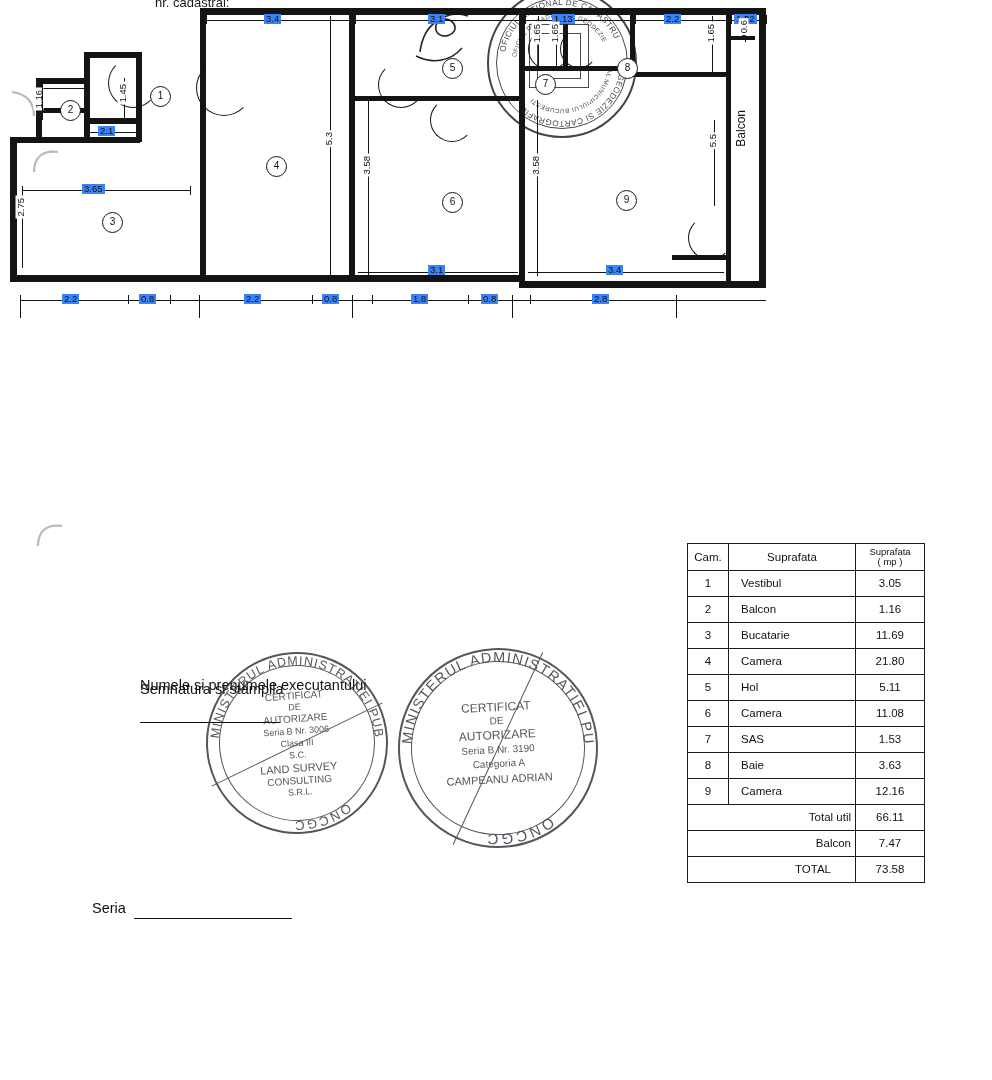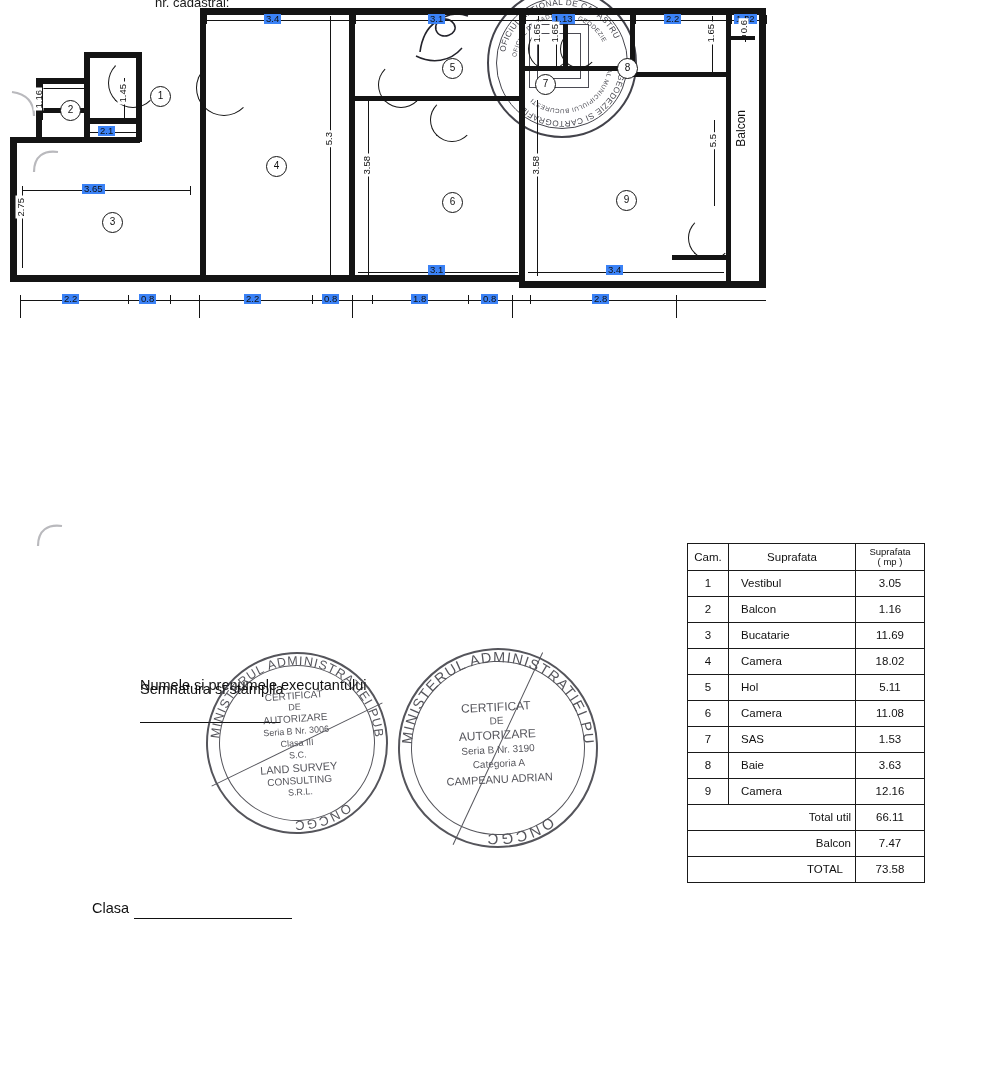--- a/index.html
+++ b/index.html
@@ -108,21 +108,21 @@
   table.t td, table.t th {
     border: 1px solid #1a1a1a; padding: 3px 4px; height: 19px;
     font-weight: normal; background: #fff;
   }
   table.t .c-cam { width: 32px; text-align: center; }
   table.t .c-dest { text-align: center; }
   table.t .c-sup { width: 60px; text-align: center; }
   table.t .hdr-sup { font-size: 9.5px; line-height: 1.05; }
   table.t td.dest-l { text-align: left; padding-left: 12px; }
   table.t td.total-l { text-align: right; padding-left: 26px; }
-  table.t td.total-r { text-align: right; padding-right: 12px; }
+  table.t td.total-r { text-align: right; padding-right: 24px; }
 
   
   .sig-line1 { left: 140px; top: 677px; font-size: 14.5px; }
   .sig-line2 { left: 140px; top: 681px; font-size: 14.5px; }
   .sig-rule { left: 140px; top: 722px; width: 140px; border-bottom: 1.6px solid #111; }
   .data-label { left: 92px; top: 900px; font-size: 14.5px; }
   .data-rule { left: 134px; top: 918px; width: 158px; border-bottom: 1.6px solid #111; }
 
   
   .authstamp { position: absolute; opacity: .8; }
@@ -341,21 +341,21 @@
     <div class="dimlineV" style="left:199px; top:300px; height:18px;"></div>
     <div class="dimlineV" style="left:352px; top:300px; height:18px;"></div>
     <div class="dimlineV" style="left:512px; top:300px; height:18px;"></div>
     <div class="dimlineV" style="left:676px; top:300px; height:18px;"></div>
   </div>
 
   <div class="abs sig-line1">Numele si prenumele executantului</div>
   <div class="abs sig-line2">Semnatura si stampila</div>
   <div class="abs sig-rule"></div>
 
-  <div class="abs data-label">Clasa</div>
+  <div class="abs data-label">Seria</div>
   <div class="abs data-rule"></div>
 
   <div class="authstamp stamp1">
     <div class="ringA"></div>
     <div class="ringB"></div>
     <svg width="182" height="182" viewBox="0 0 182 182">
       <defs>
         <path id="s1a" d="M 13,91 A 78,78 0 1 1 169,91"></path>
         <path id="s1b" d="M 169,91 A 78,78 0 1 1 13,91"></path>
       </defs>
@@ -425,21 +425,21 @@
           <td class="c-sup">1.16</td>
         </tr>
         <tr>
           <td class="c-cam">3</td>
           <td class="dest-l">Bucatarie</td>
           <td class="c-sup">11.69</td>
         </tr>
         <tr>
           <td class="c-cam">4</td>
           <td class="dest-l">Camera</td>
-          <td class="c-sup">18.02</td>
+          <td class="c-sup">21.80</td>
         </tr>
         <tr>
           <td class="c-cam">5</td>
           <td class="dest-l">Hol</td>
           <td class="c-sup">5.11</td>
         </tr>
         <tr>
           <td class="c-cam">6</td>
           <td class="dest-l">Camera</td>
           <td class="c-sup">11.08</td>

